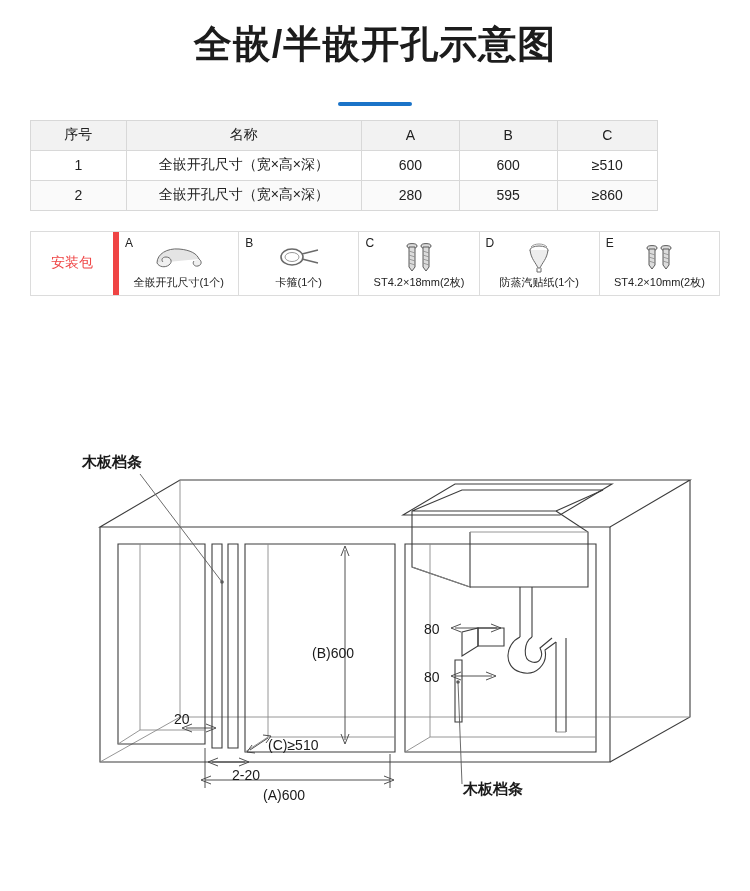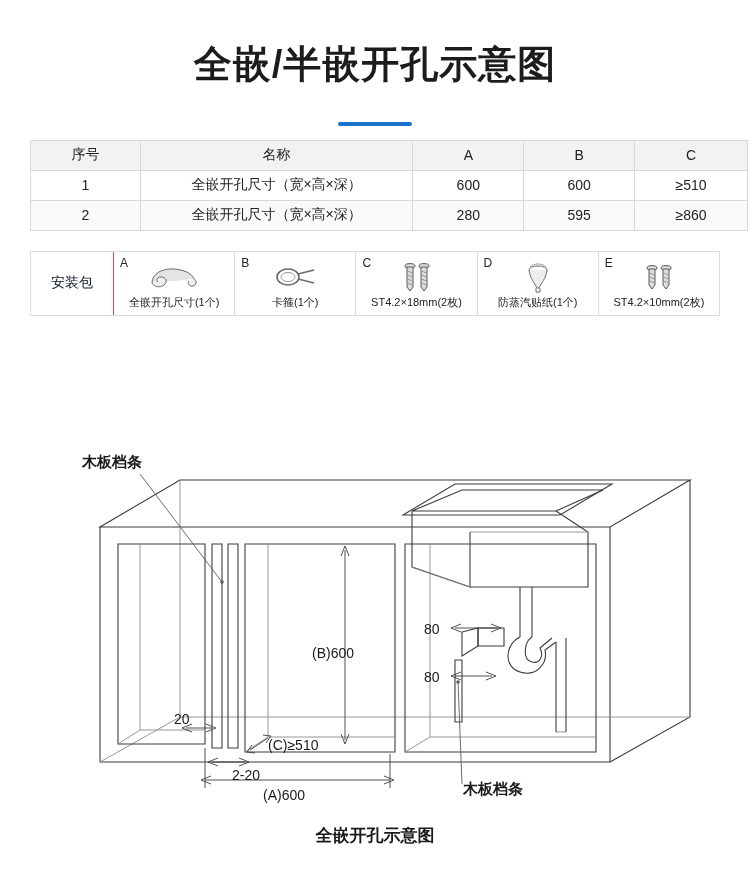--- a/index.html
+++ b/index.html
@@ -20,40 +20,40 @@
     height: 891px;
     position: relative;
   }
   
   .title {
     text-align: center;
     font-size: 38px;
     font-weight: bold;
     letter-spacing: 1px;
     color: #1c1c1c;
-    padding-top: 42px;
+    padding-top: 22px;
     line-height: 1.2;
   }
   .title-rule {
     width: 74px;
     height: 4px;
     background: #1a73c8;
     margin: 34px auto 0 auto;
     border-radius: 2px;
   }
   
   .intro {
     margin: 48px 0 0 30px;
     font-size: 14.5px;
     color: #222;
   }
   
   .dim-table {
     margin: 14px 30px 0 30px;
-    width: 718px;
+    width: 628px;
     border-collapse: collapse;
     font-size: 14px;
   }
   .dim-table td, .dim-table th {
     border: 1px solid #d8d8d8;
     height: 27px;
     text-align: center;
     font-weight: normal;
     color: #222;
   }
@@ -80,23 +80,23 @@
     background: #fff;
     box-sizing: border-box;
   }
   .pack-title {
     width: 82px;
     flex: 0 0 82px;
     display: flex;
     align-items: center;
     justify-content: center;
     font-size: 14px;
-    border-right: 1px solid #ef4444;
+    border-right: 6px solid #ef4444;
     background: #fff;
-    color: #0f172a;
+    color: #ef4444;
   }
   .pack-item {
     flex: 1 1 0;
     border-right: 1px solid #dcdcdc;
     padding: 5px 4px 6px 4px;
     box-sizing: border-box;
     position: relative;
     min-height: 62px;
     display: flex;
     flex-direction: column;
@@ -384,16 +384,15 @@
       </g>
       <text class="txt-b" x="82" y="35">木板档条</text>
 
       <g class="lead">
         <path d="M458 250 L462 352"></path>
         <circle cx="458" cy="250" r="1.8" fill="#5a5a5a" stroke="none"></circle>
       </g>
       <text class="txt-b" x="463" y="362">木板档条</text>
 
     </svg>
-    <div class="caption">全嵌开孔示意图</div>
   </div>
 
 </div>
 
 </body></html>

